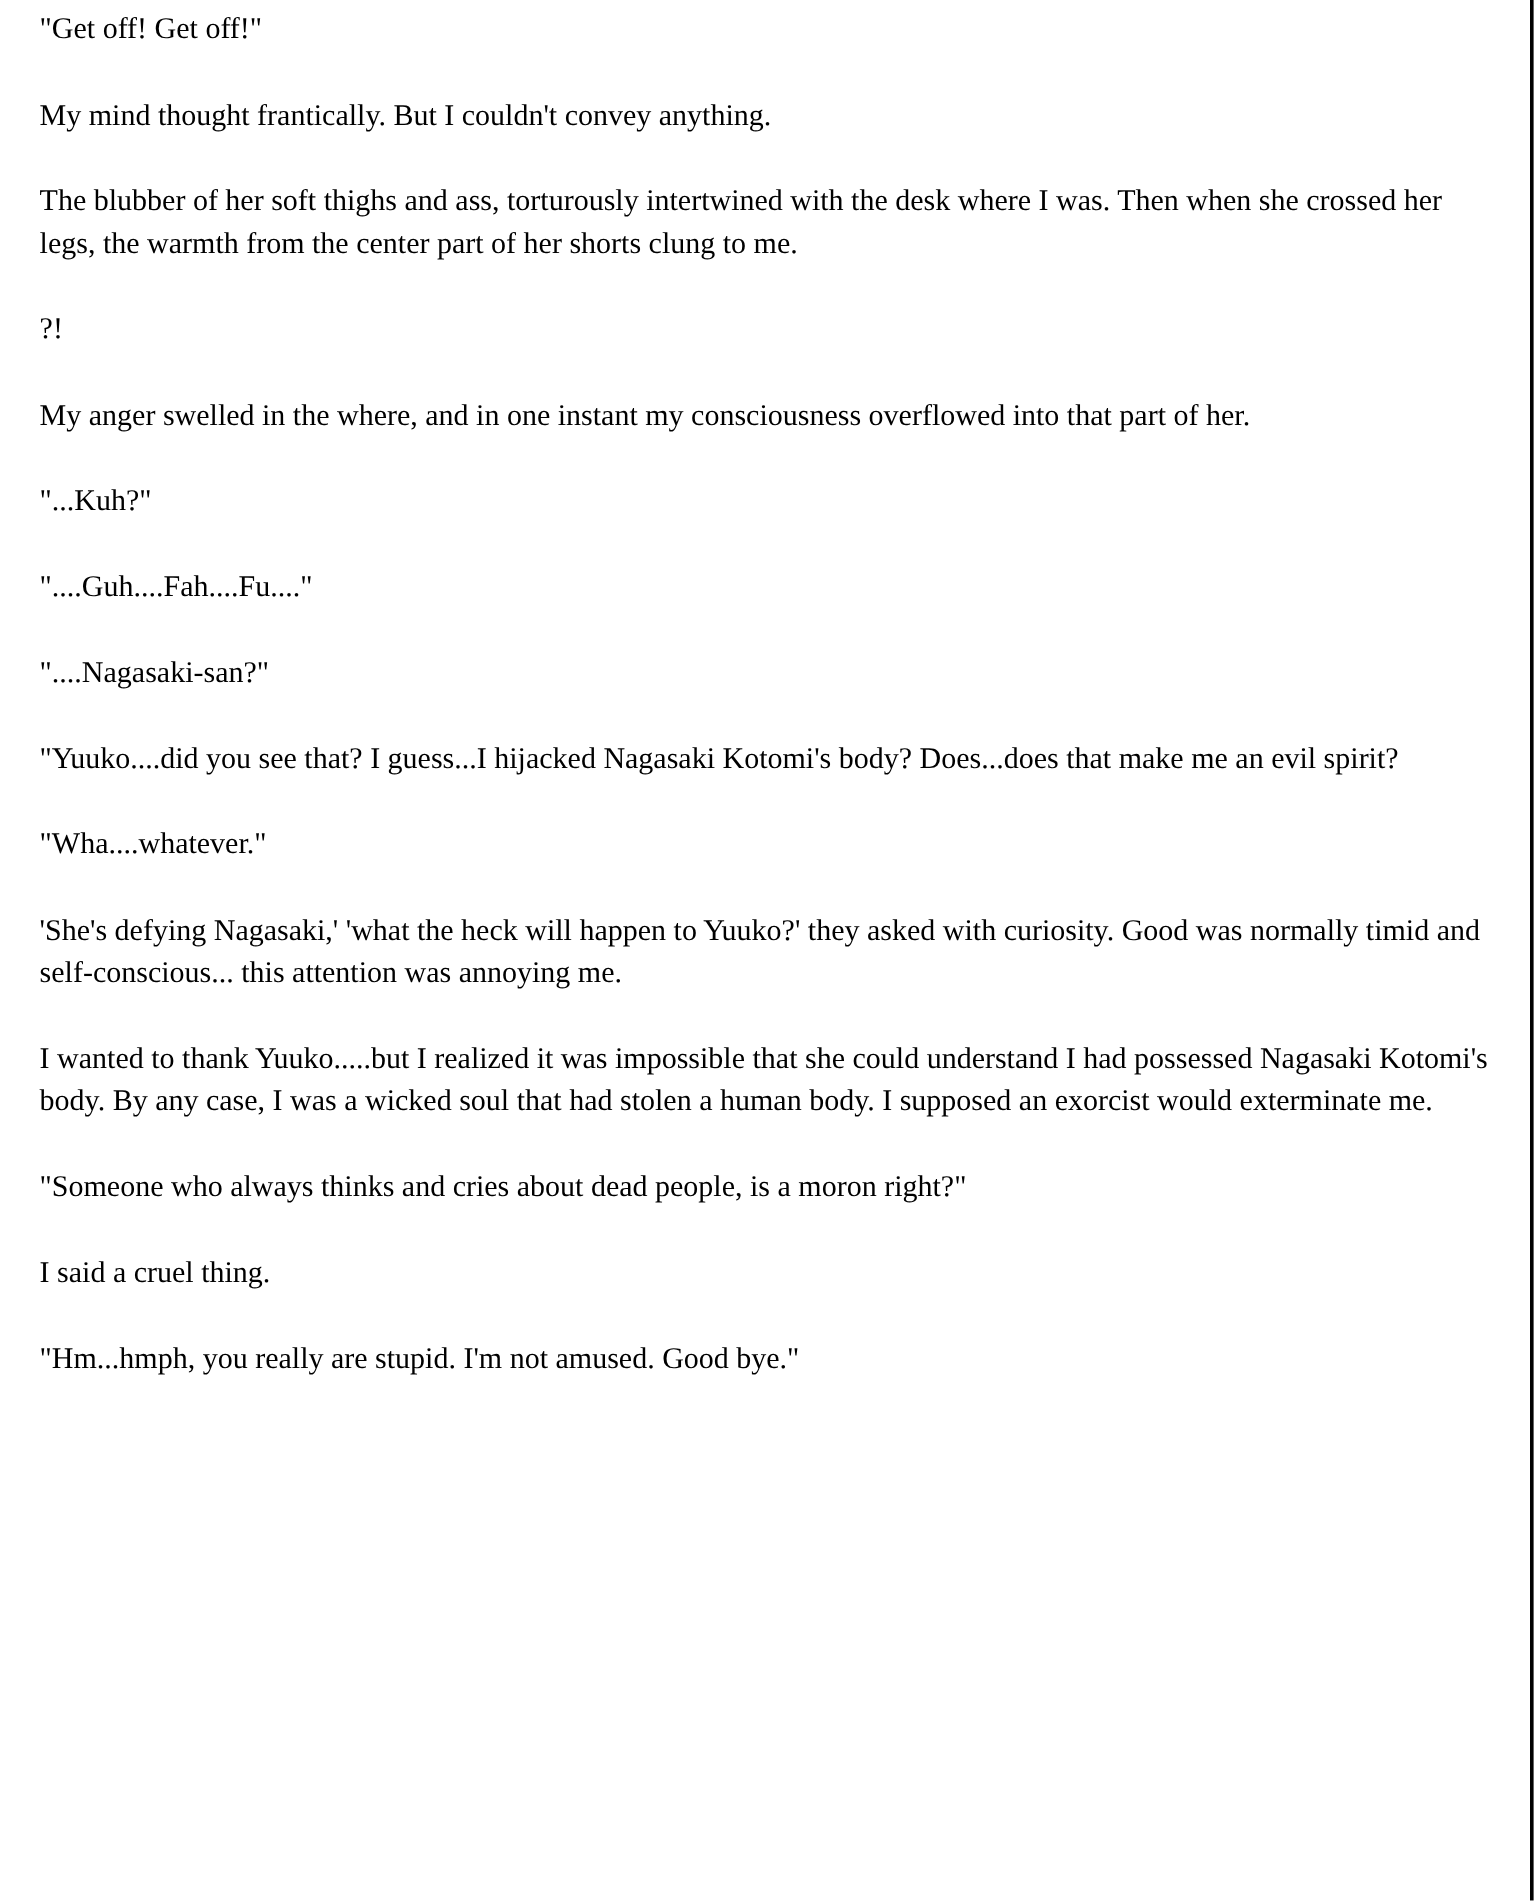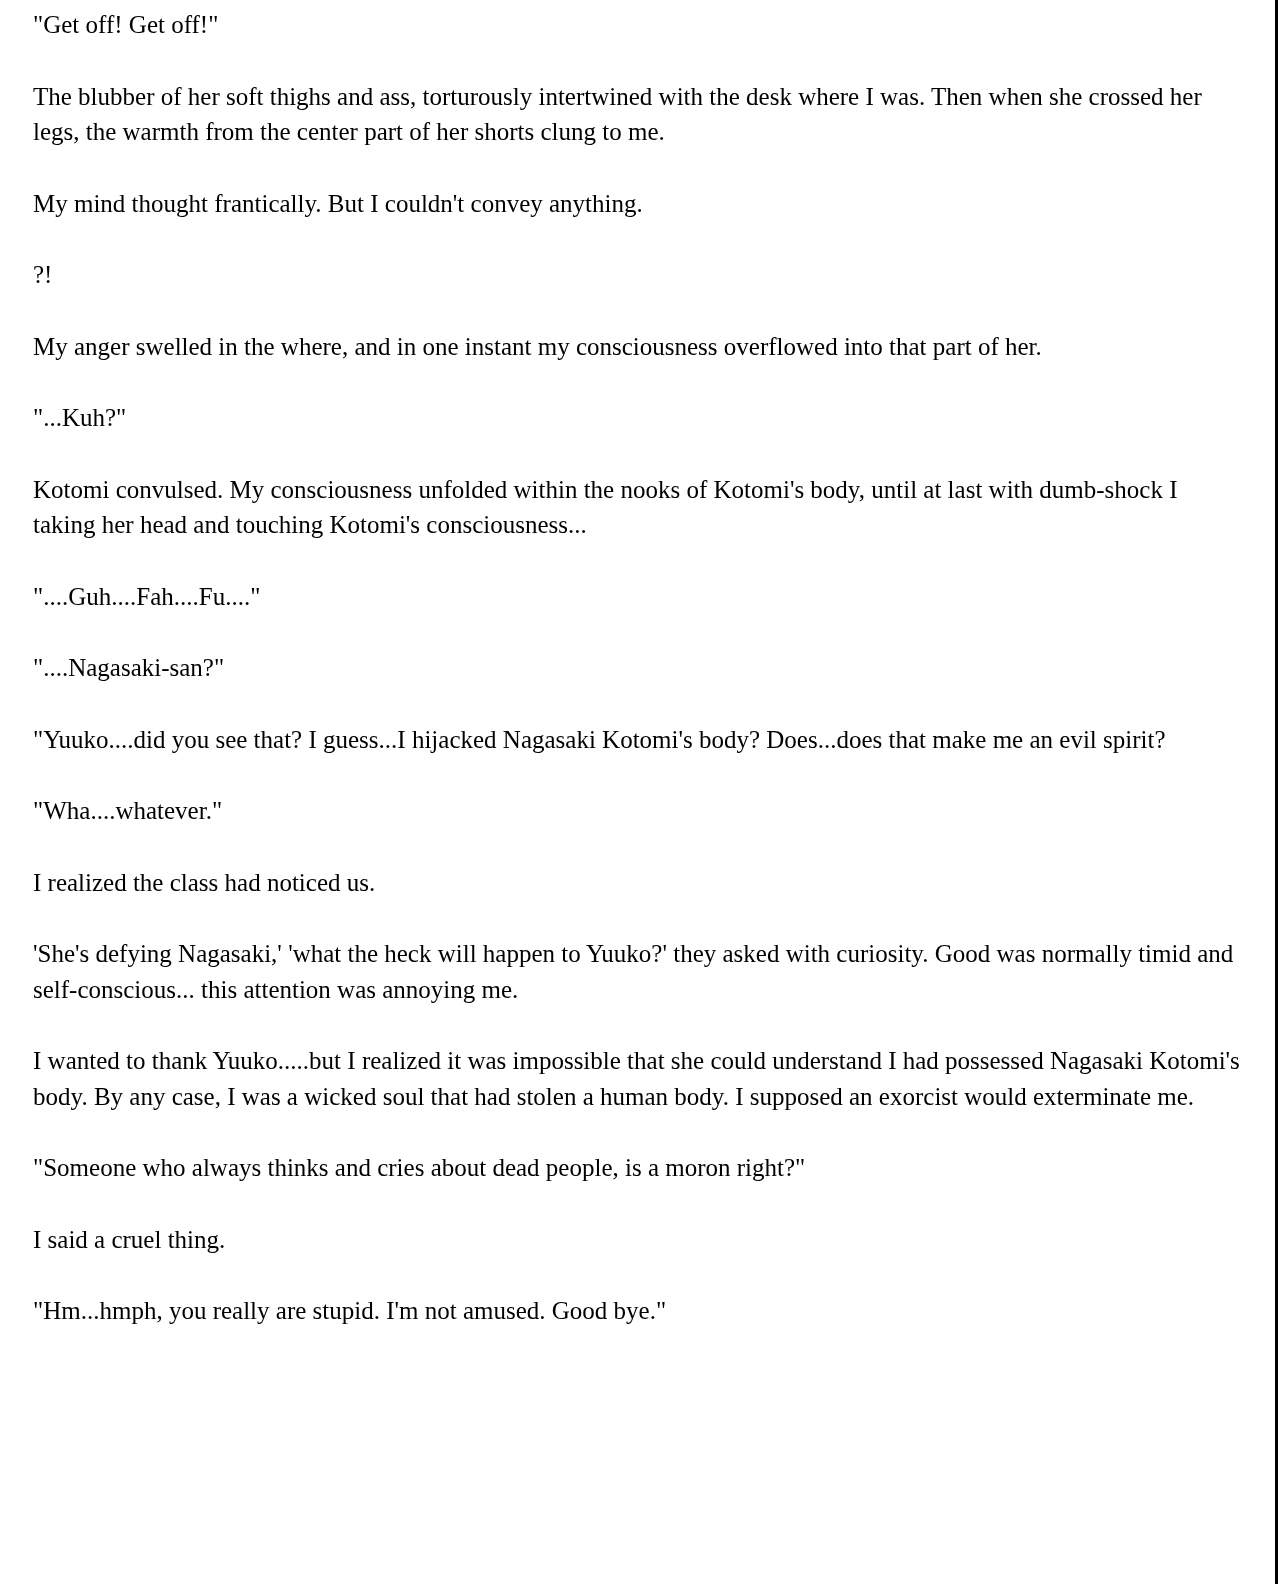--- a/index.html
+++ b/index.html
@@ -39,31 +39,29 @@
     width: 3px;
     background: #000000;
   }
 </style>
 </head>
 <body>
 
 <div class="page">
   <div class="text-column" id="text-container">
       <p>"Get off! Get off!"</p>
+      <p>My mind thought frantically. But I couldn't convey anything.</p>
       <p>The blubber of her soft thighs and ass, torturously intertwined with the desk where I was. Then when she crossed her legs, the warmth from the center part of her shorts clung to me.</p>
-      <p>My mind thought frantically. But I couldn't convey anything.</p>
       <p>?!</p>
       <p>My anger swelled in the where, and in one instant my consciousness overflowed into that part of her.</p>
       <p>"...Kuh?"</p>
-      <p>Kotomi convulsed. My consciousness unfolded within the nooks of Kotomi's body, until at last with dumb-shock I taking her head and touching Kotomi's consciousness...</p>
       <p>"....Guh....Fah....Fu...."</p>
       <p>"....Nagasaki-san?"</p>
       <p>"Yuuko....did you see that? I guess...I hijacked Nagasaki Kotomi's body? Does...does that make me an evil spirit?</p>
       <p>"Wha....whatever."</p>
-      <p>I realized the class had noticed us.</p>
       <p>'She's defying Nagasaki,' 'what the heck will happen to Yuuko?' they asked with curiosity. Good was normally timid and self-conscious... this attention was annoying me.</p>
       <p>I wanted to thank Yuuko.....but I realized it was impossible that she could understand I had possessed Nagasaki Kotomi's body. By any case, I was a wicked soul that had stolen a human body. I supposed an exorcist would exterminate me.</p>
       <p>"Someone who always thinks and cries about dead people, is a moron right?"</p>
       <p>I said a cruel thing.</p>
       <p>"Hm...hmph, you really are stupid. I'm not amused. Good bye."</p>
     </div>
   <div class="right-edge-line"></div>
 </div>
 
 </body></html>

